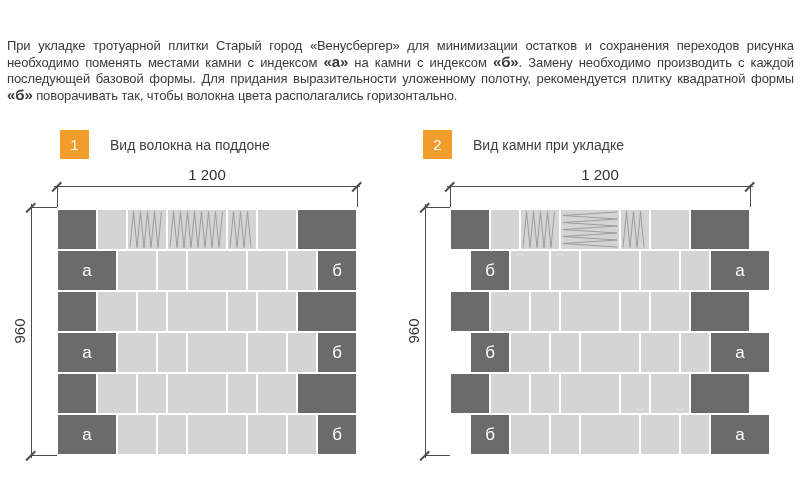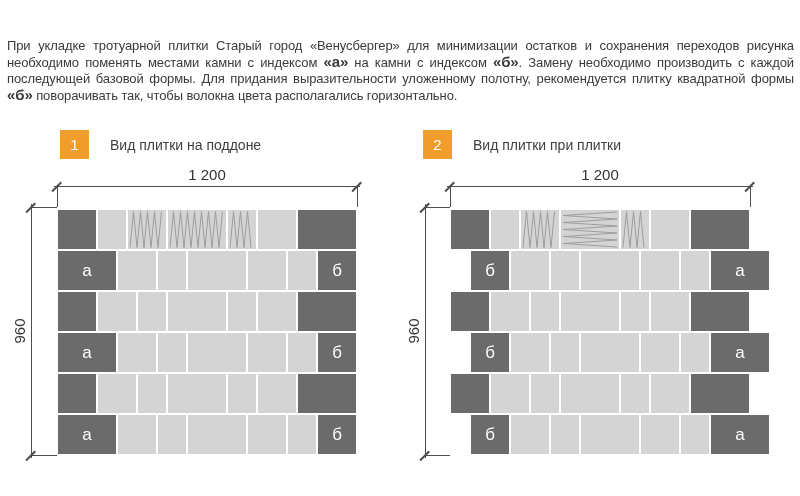--- a/index.html
+++ b/index.html
@@ -38,25 +38,25 @@
   .tile svg{position:absolute;left:0;top:0;}
   .tile-label{color:#fff;font-size:17px;line-height:1;position:relative;}
 </style>
 </head>
 <body>
 
 <p class="intro"><span>При укладке тротуарной плитки Старый город «Венусбергер» для минимизации остатков и сохранения переходов рисунка необходимо поменять местами камни с индексом </span><b>«а»</b><span> на камни с индексом </span><b>«б»</b><span>. Замену необходимо производить с каждой последующей базовой формы. Для придания выразительности уложенному полотну, рекомендуется плитку квадратной формы </span><b>«б»</b><span> поворачивать так, чтобы волокна цвета располагались горизонтально.</span></p>
 
 <div class="section-header" style="left:60px;top:130px;">
   <div class="badge">1</div>
-  <div class="section-title">Вид плитки на поддоне</div>
+  <div class="section-title">Вид волокна на поддоне</div>
 </div>
 <div class="section-header" style="left:423px;top:130px;">
   <div class="badge">2</div>
-  <div class="section-title">Вид плитки при плитки</div>
+  <div class="section-title">Вид камни при укладке</div>
 </div>
 
 <div class="diagram" id="diag0" style="left:5px;top:165px;width:370px;height:305px;">
     <div class="dline" style="left: 49px; top: 21px; width: 306px; height: 1px;"></div>
     <div class="dline" style="left: 52px; top: 21px; width: 1px; height: 21px;"></div>
     <div class="dline" style="left: 352px; top: 21px; width: 1px; height: 21px;"></div>
     <div class="dim-label" style="left: 52px; top: 2px; width: 300px;">1 200</div>
     <div class="dline" style="left: 26px; top: 39px; width: 1px; height: 254px;"></div>
     <div class="dline" style="left: 26px; top: 42px; width: 26px; height: 1px;"></div>
     <div class="dline" style="left: 26px; top: 290px; width: 26px; height: 1px;"></div>

